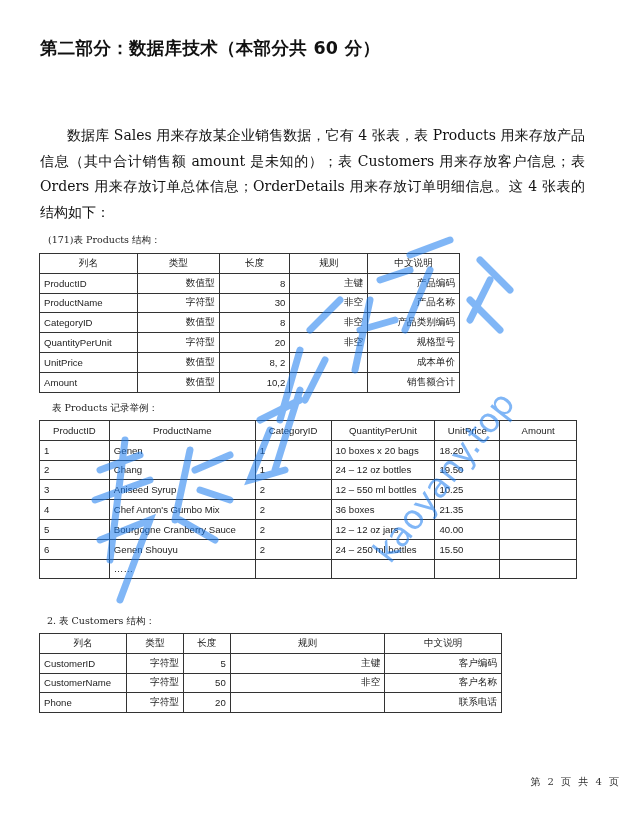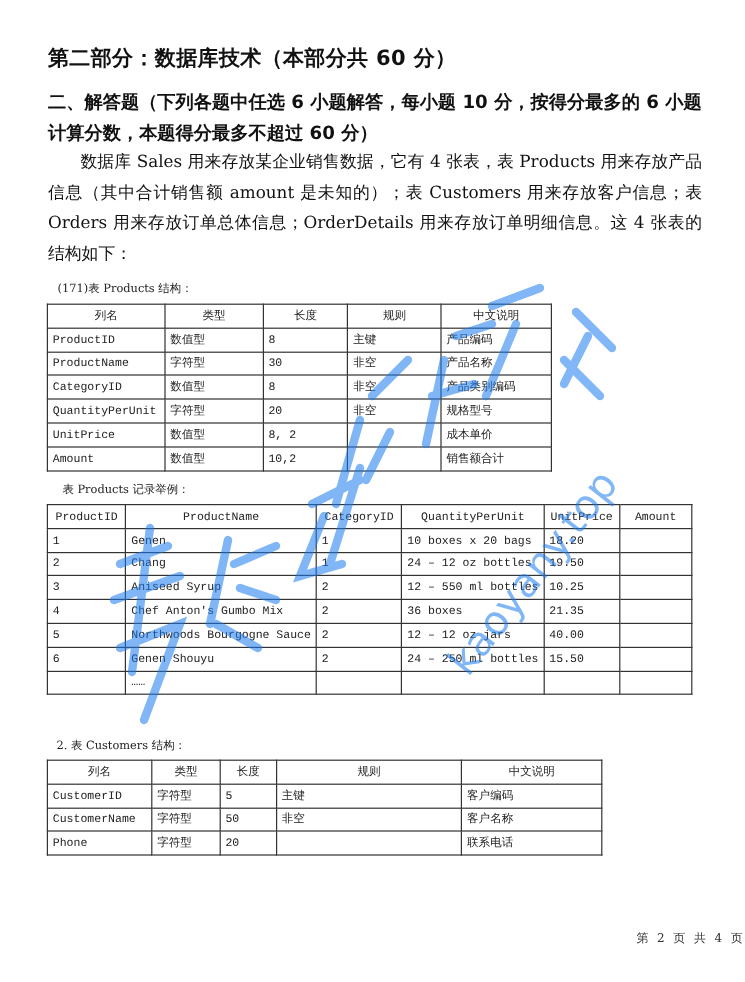--- a/index.html
+++ b/index.html
@@ -25,45 +25,44 @@
     .intro {
       position: absolute; left: 40px; top: 123px; width: 545px;
       font-size: 14px; line-height: 25.5px; text-indent: 27px;
       text-align: justify;
     }
     .caption {
       position: absolute; font-size: 9.5px; white-space: nowrap; color: #222;
     }
     table {
       position: absolute; border-collapse: collapse;
-      font-family: Liberation Mono, monospace;
+      font-family: Liberation Sans, sans-serif;
       font-size: 9.6px; color: #222;
     }
     td, th {
       border: 1.2px solid #333; font-weight: normal;
       height: 19.8px; padding: 0 4px; white-space: nowrap; overflow: hidden;
     }
     th { text-align: center; }
-    td.c { text-align: left; }
+    td.c { text-align: right; }
     td.l { text-align: left; }
 
     .footer {
       position: absolute; left: 0; width: 621px; top: 775px; text-align: right;
       font-size: 10px; letter-spacing: 2px; color: #333;
     }
 
     .wm { position: absolute; pointer-events: none; }
   </style>
 </head>
 <body>
 
 <div class="page">
 
   <div class="h1">第二部分：数据库技术（本部分共 60 分）</div>
-  <div class="h2">二、解答题（下列各题中任选 6 小题解答，每小题 10 分，按得分最多的 6 小题计算分数，本题得分最多不超过 60 分）</div>
   <div class="intro">数据库 Sales 用来存放某企业销售数据，它有 4 张表，表 Products 用来存放产品信息（其中合计销售额 amount 是未知的）；表 Customers 用来存放客户信息；表 Orders 用来存放订单总体信息；OrderDetails 用来存放订单明细信息。这 4 张表的结构如下：</div>
 
   <div class="caption" style="left:48px; top:234px;">(171)表 Products 结构：</div>
   <table style="left:39px; top:253px; width:421px;">
     <colgroup>
       <col style="width:98px">
         <col style="width:82px">
         <col style="width:71px">
         <col style="width:78px">
         <col style="width:92px">
@@ -167,21 +166,21 @@
     <tr>
       <td class="l">4</td>
       <td class="l">Chef Anton's Gumbo Mix</td>
       <td class="l">2</td>
       <td class="l">36 boxes</td>
       <td class="l">21.35</td>
       <td class="l"></td>
     </tr>
     <tr>
       <td class="l">5</td>
-      <td class="l">Northwoods Bourgogne Sauce</td>
+      <td class="l">Bourgogne Cranberry Sauce</td>
       <td class="l">2</td>
       <td class="l">12 – 12 oz jars</td>
       <td class="l">40.00</td>
       <td class="l"></td>
     </tr>
     <tr>
       <td class="l">6</td>
       <td class="l">Genen Shouyu</td>
       <td class="l">2</td>
       <td class="l">24 – 250 ml bottles</td>

